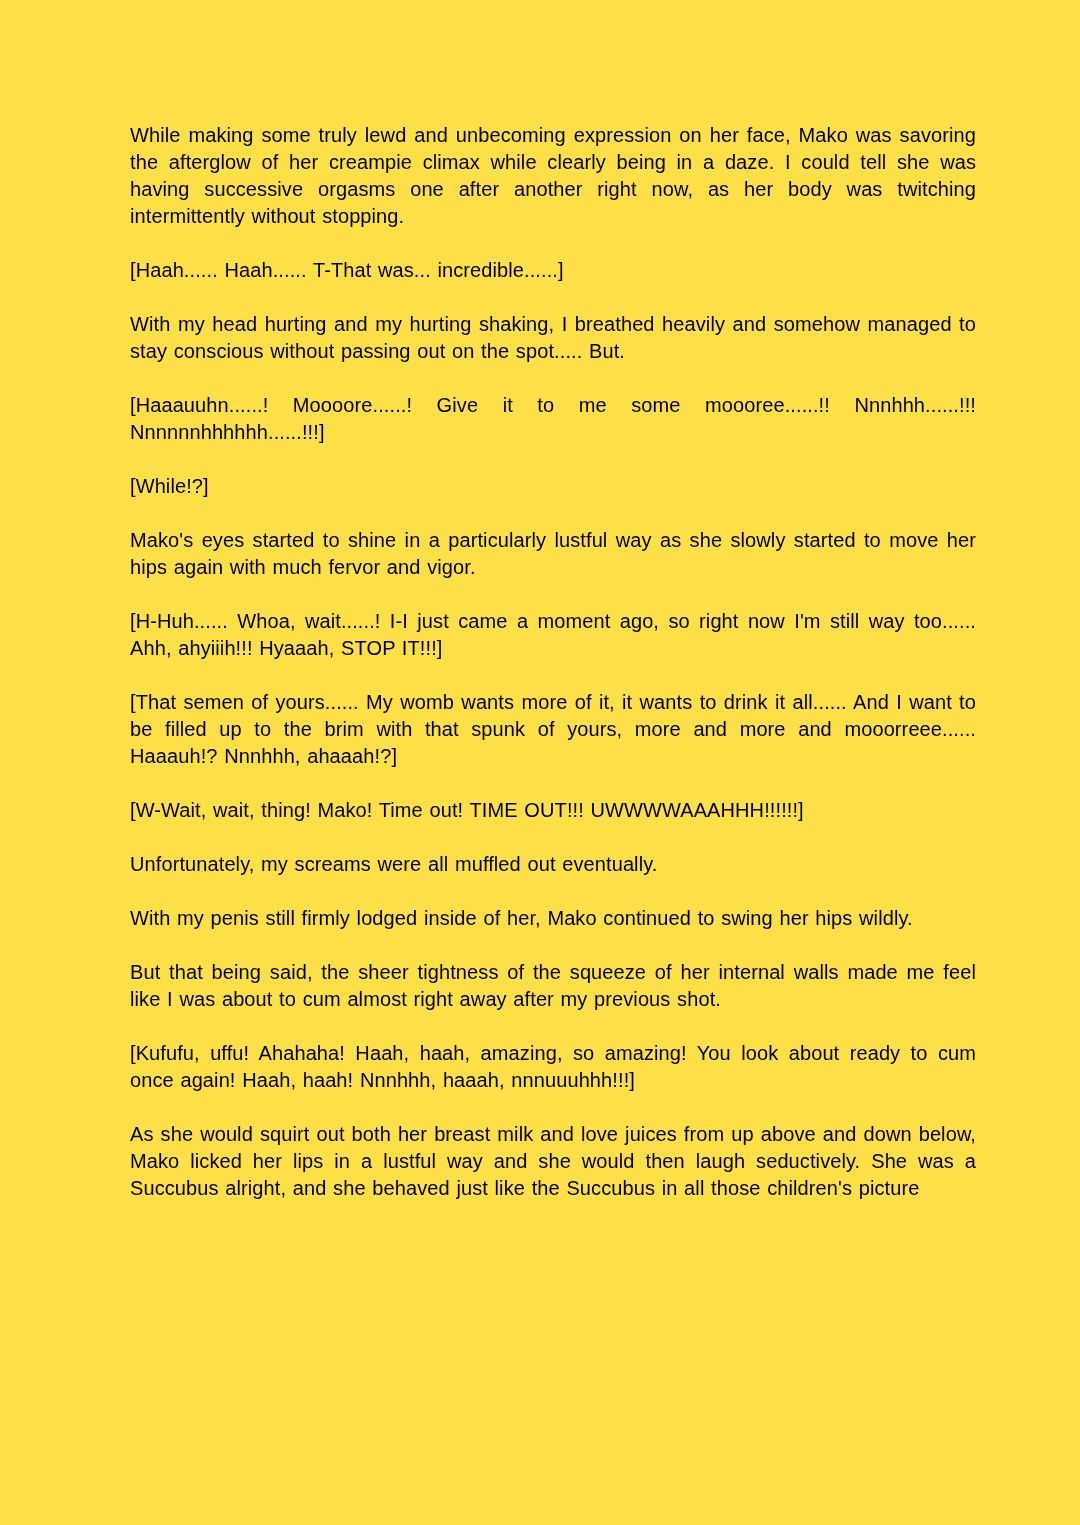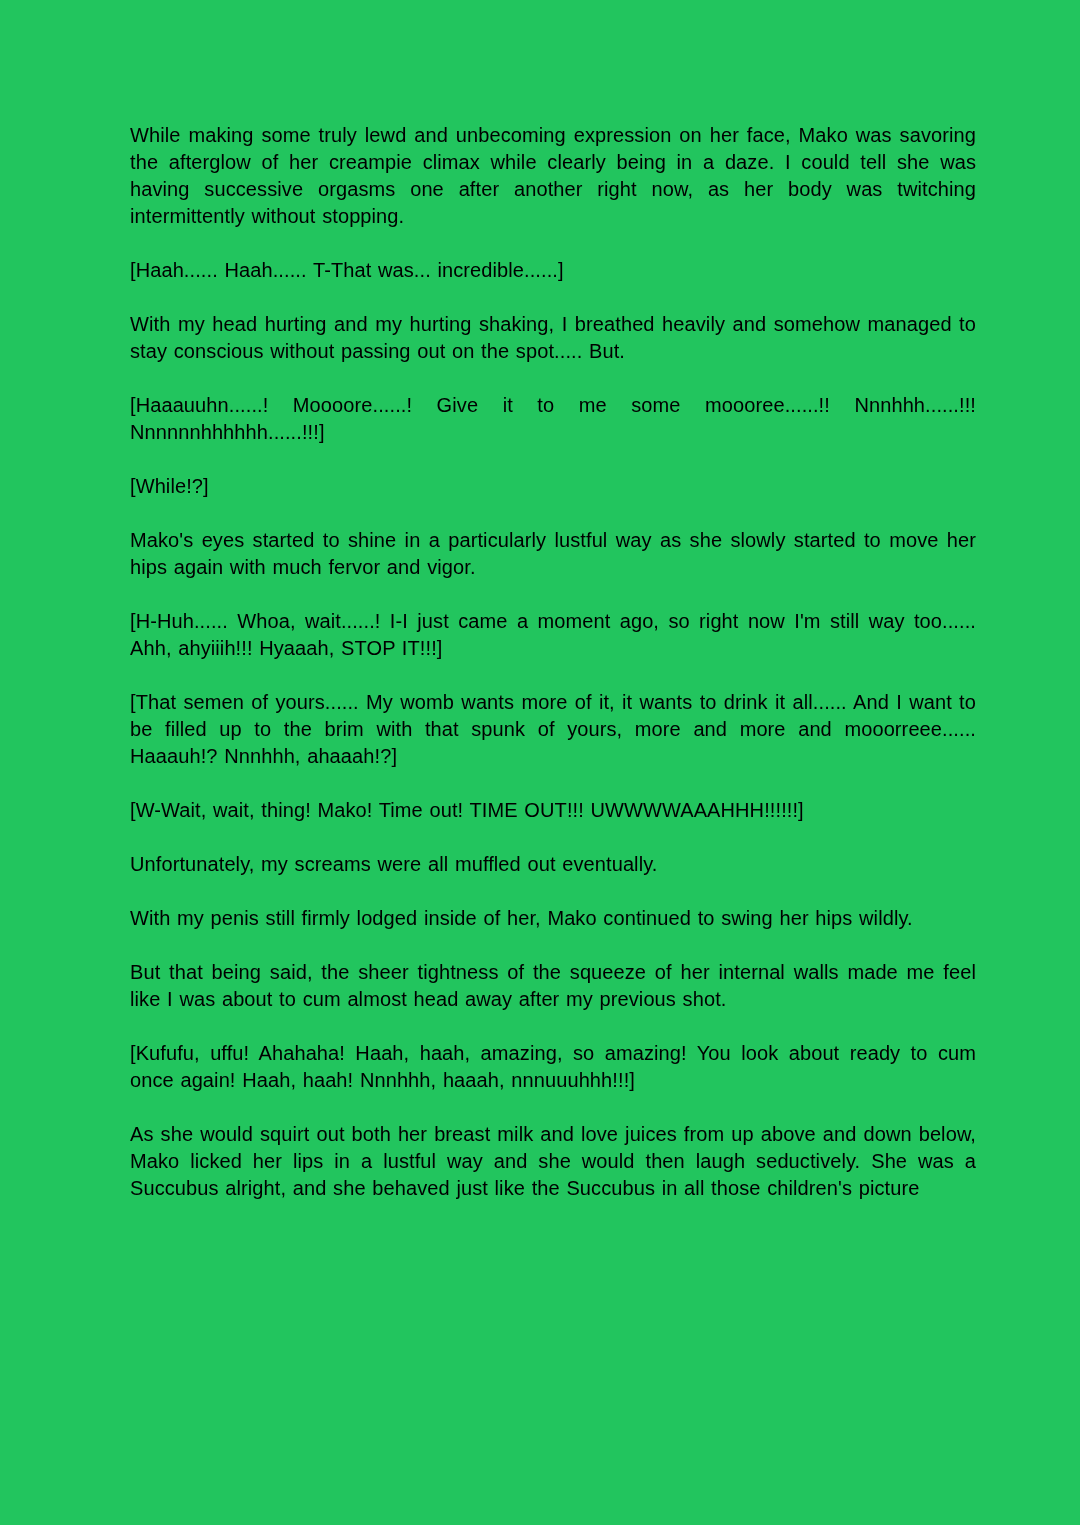--- a/index.html
+++ b/index.html
@@ -11,21 +11,21 @@
     width: 1080px;
     height: 1525px;
     font-family: "Liberation Sans", "DejaVu Sans", sans-serif;
     color: #000000;
   }
   .page {
     box-sizing: border-box;
     width: 1080px;
     height: 1525px;
     padding: 122px 104px 60px 130px;
-    background: #22c55e;
+    background: #fde047;
     overflow: hidden;
   }
   .page p {
     margin: 0 0 27px 0;
     font-size: 20px;
     line-height: 27px;
     text-align: justify;
     letter-spacing: 0.1px;
     word-spacing: 1px;
   }
@@ -38,16 +38,16 @@
   <p>[Haah...... Haah...... T-That was... incredible......]</p>
   <p>With my head hurting and my hurting shaking, I breathed heavily and somehow managed to stay conscious without passing out on the spot..... But.</p>
   <p>[Haaauuhn......! Moooore......! Give it to me some moooree......!! Nnnhhh......!!! Nnnnnnhhhhhh......!!!]</p>
   <p>[While!?]</p>
   <p>Mako's eyes started to shine in a particularly lustful way as she slowly started to move her hips again with much fervor and vigor.</p>
   <p>[H-Huh...... Whoa, wait......! I-I just came a moment ago, so right now I'm still way too...... Ahh, ahyiiih!!! Hyaaah, STOP IT!!!]</p>
   <p>[That semen of yours...... My womb wants more of it, it wants to drink it all...... And I want to be filled up to the brim with that spunk of yours, more and more and mooorreee...... Haaauh!? Nnnhhh, ahaaah!?]</p>
   <p>[W-Wait, wait, thing! Mako! Time out! TIME OUT!!! UWWWWAAAHHH!!!!!!]</p>
   <p>Unfortunately, my screams were all muffled out eventually.</p>
   <p>With my penis still firmly lodged inside of her, Mako continued to swing her hips wildly.</p>
-  <p>But that being said, the sheer tightness of the squeeze of her internal walls made me feel like I was about to cum almost head away after my previous shot.</p>
+  <p>But that being said, the sheer tightness of the squeeze of her internal walls made me feel like I was about to cum almost right away after my previous shot.</p>
   <p>[Kufufu, uffu! Ahahaha! Haah, haah, amazing, so amazing! You look about ready to cum once again! Haah, haah! Nnnhhh, haaah, nnnuuuhhh!!!]</p>
   <p>As she would squirt out both her breast milk and love juices from up above and down below, Mako licked her lips in a lustful way and she would then laugh seductively. She was a Succubus alright, and she behaved just like the Succubus in all those children's picture</p>
 </div>
 
 </body></html>

